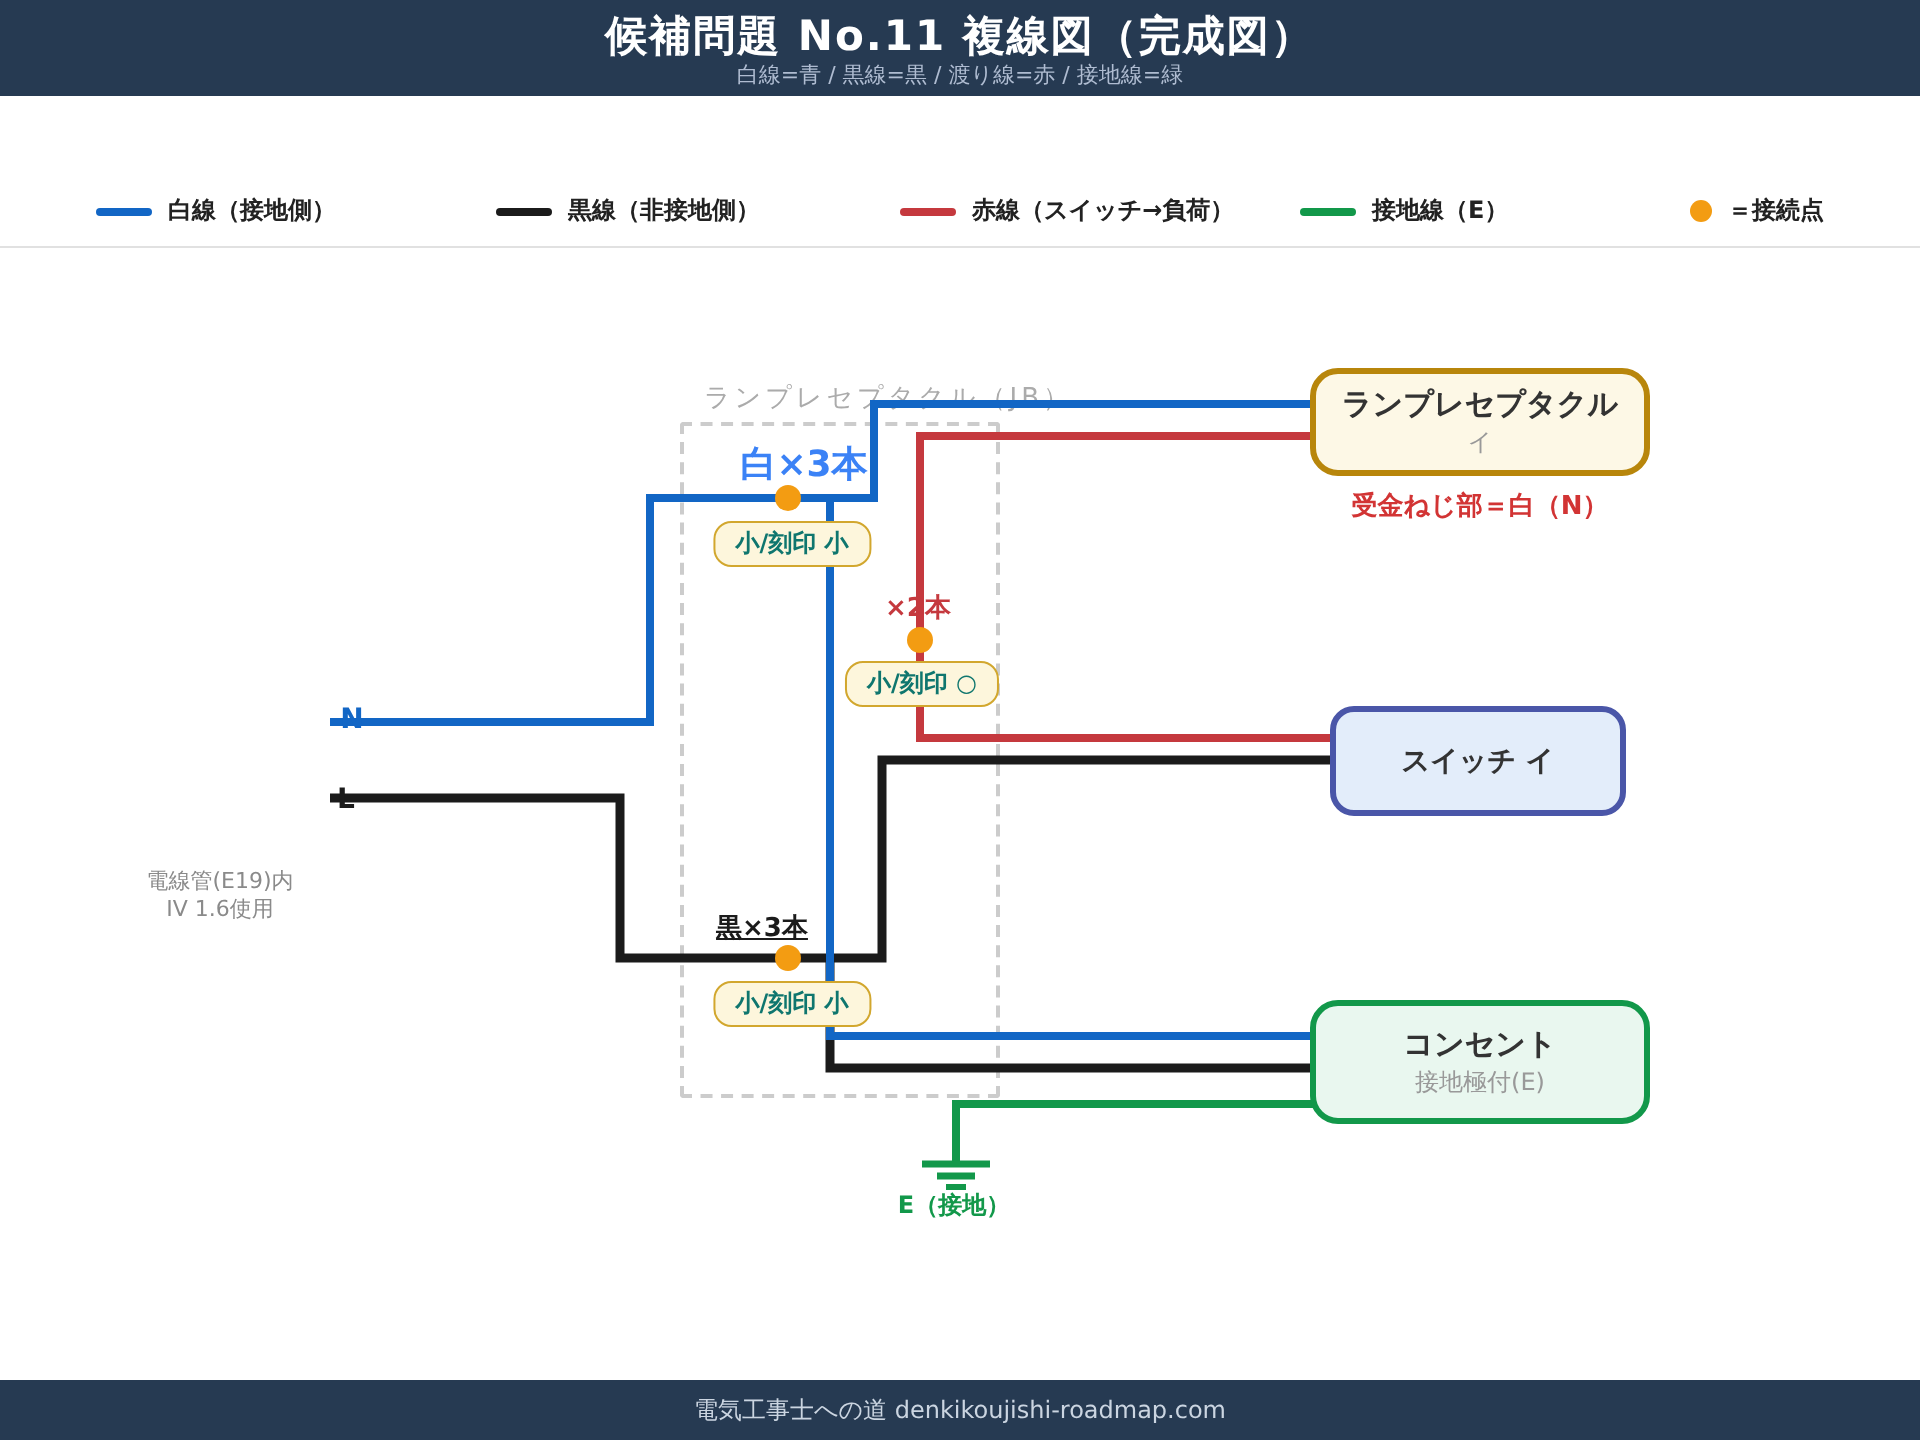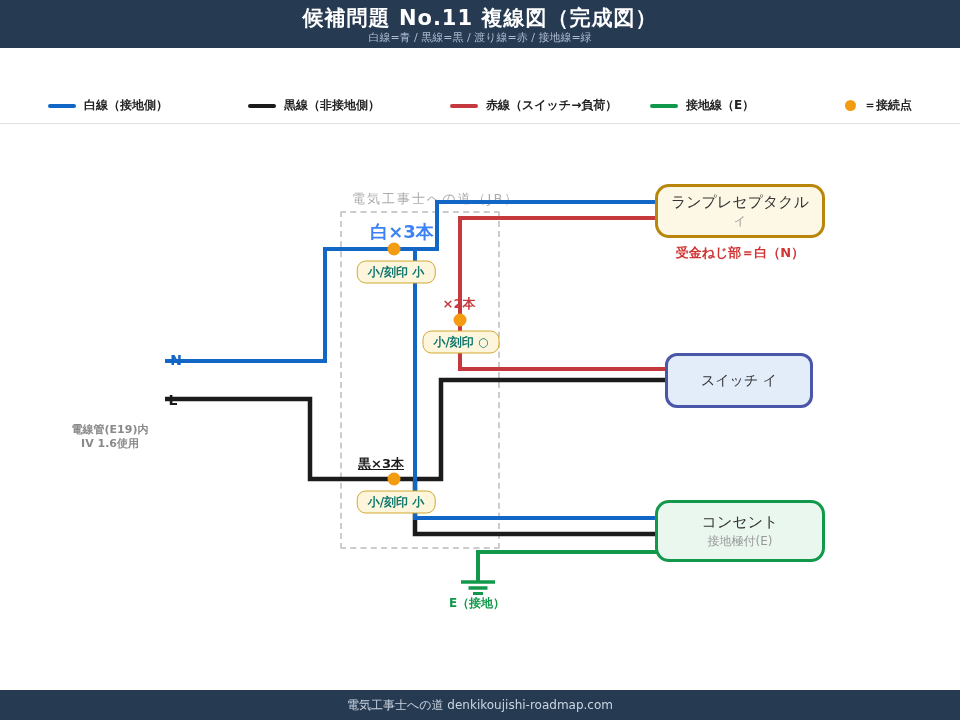--- a/index.html
+++ b/index.html
@@ -29,39 +29,39 @@
               letter-spacing: 2px; white-space: nowrap; }
   .jb-outline { position: absolute; left: 340px; top: 211px; width: 160px; height: 338px;
                 border: 2px dashed #CCCCCC; border-radius: 2px; }
 
   
   .wiring { position: absolute; left: 0; top: 0; width: 960px; height: 720px; pointer-events: none; }
 
   
   .comp { position: absolute; display: flex; flex-direction: column; align-items: center;
           justify-content: center; text-align: center; gap: 1px; }
-  .comp .comp-title { font-size: 15px; font-weight: normal; color: #333; white-space: nowrap; }
+  .comp .comp-title { font-size: 15px; font-weight: bold; color: #333; white-space: nowrap; }
   .comp .comp-sub { font-size: 12px; color: #999; white-space: nowrap; }
   .power-box  { left: 55px;  top: 346px; width: 110px; height: 67px; background: #FBEDED;
                 border: 3px solid #A23030; border-radius: 12px; }
   .lamp-box   { left: 655px; top: 184px; width: 170px; height: 54px; background: #FDF8E6;
                 border: 3px solid #B8860B; border-radius: 14px; }
   .switch-box { left: 665px; top: 353px; width: 148px; height: 55px; background: #E3EDFA;
                 border: 3px solid #4A56A8; border-radius: 12px; }
   .outlet-box { left: 655px; top: 500px; width: 170px; height: 62px; background: #E9F7EF;
                 border: 3px solid #12984A; border-radius: 14px; }
   .switch-box .comp-title { font-size: 14px; }
 
   
   .flabel { position: absolute; transform: translate(-50%, -50%); white-space: nowrap;
             font-weight: bold; text-align: center; }
   .n-label { left: 176px; top: 360px; font-size: 14px; color: #1266C5; }
   .l-label { left: 173px; top: 400px; font-size: 14px; color: #1B1B1B; }
-  .conduit-note { left: 110px; top: 437px; font-size: 11px; line-height: 14px;
-                  color: #8A8A8A; font-weight: bold; }
+  .conduit-note { left: 110px; top: 448px; font-size: 11px; line-height: 14px;
+                  color: #8A8A8A; font-weight: normal; }
   .count-white { left: 402px; top: 232px; font-size: 18px; color: #3b82f6; }
   .count-red   { left: 459px; top: 304px; font-size: 13px; color: #C5393E; }
   .count-black { left: 381px; top: 464px; font-size: 13px; color: #1B1B1B; text-decoration: underline; }
   .lamp-caption { left: 740px; top: 253px; font-size: 13px; color: #D23434; }
   .ground-label { left: 477px; top: 603px; font-size: 12px; color: #12984A; }
 
   
   .badge { position: absolute; transform: translate(-50%, -50%); background: #FDF6DC;
            border: 1.5px solid #D2A72E; border-radius: 9px; padding: 2px 10px;
            font-size: 12px; font-weight: bold; color: #0f766e; white-space: nowrap; }
@@ -100,21 +100,21 @@
     <div class="legend-item" style="left:650px">
       <span class="swatch sw-ground"></span>
       <span class="legend-label">接地線（E）</span>
     </div>
     <div class="legend-item" style="left:845px">
       <span class="conn-dot"></span>
       <span class="legend-label">＝接続点</span>
     </div>
   </div>
 
-  <div class="jb-label">電気工事士への道（JB）</div>
+  <div class="jb-label">ランプレセプタクル（JB）</div>
   <div class="jb-outline"></div>
 
   <svg class="wiring" viewBox="0 0 960 720" xmlns="http://www.w3.org/2000/svg">
 
     <polyline points="165,399 310,399 310,479 441,479 441,380 666,380" fill="none" stroke-width="4.5" stroke="#1B1B1B"></polyline>
     <polyline points="415,479 415,534 657,534" fill="none" stroke-width="4.5" stroke="#1B1B1B"></polyline>
 
     <polyline points="165,361 325,361 325,249 437,249 437,202 657,202" fill="none" stroke-width="4" stroke="#1266C5"></polyline>
     <polyline points="415,247 415,518 657,518" fill="none" stroke-width="4" stroke="#1266C5"></polyline>
 

